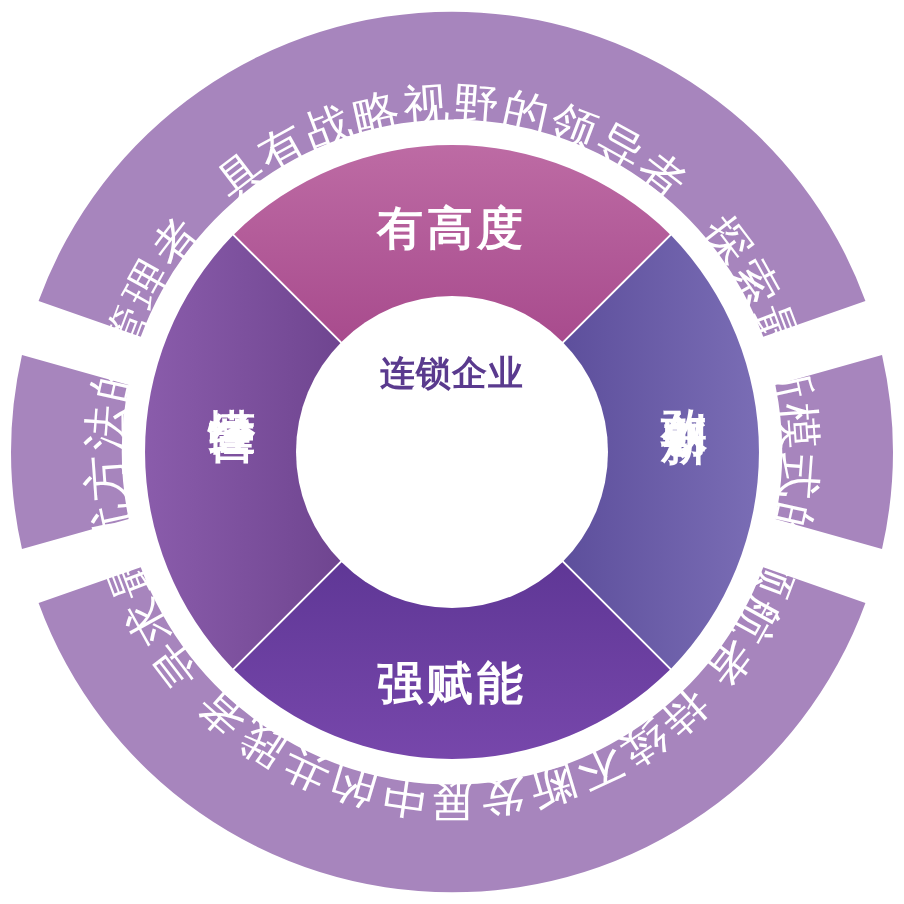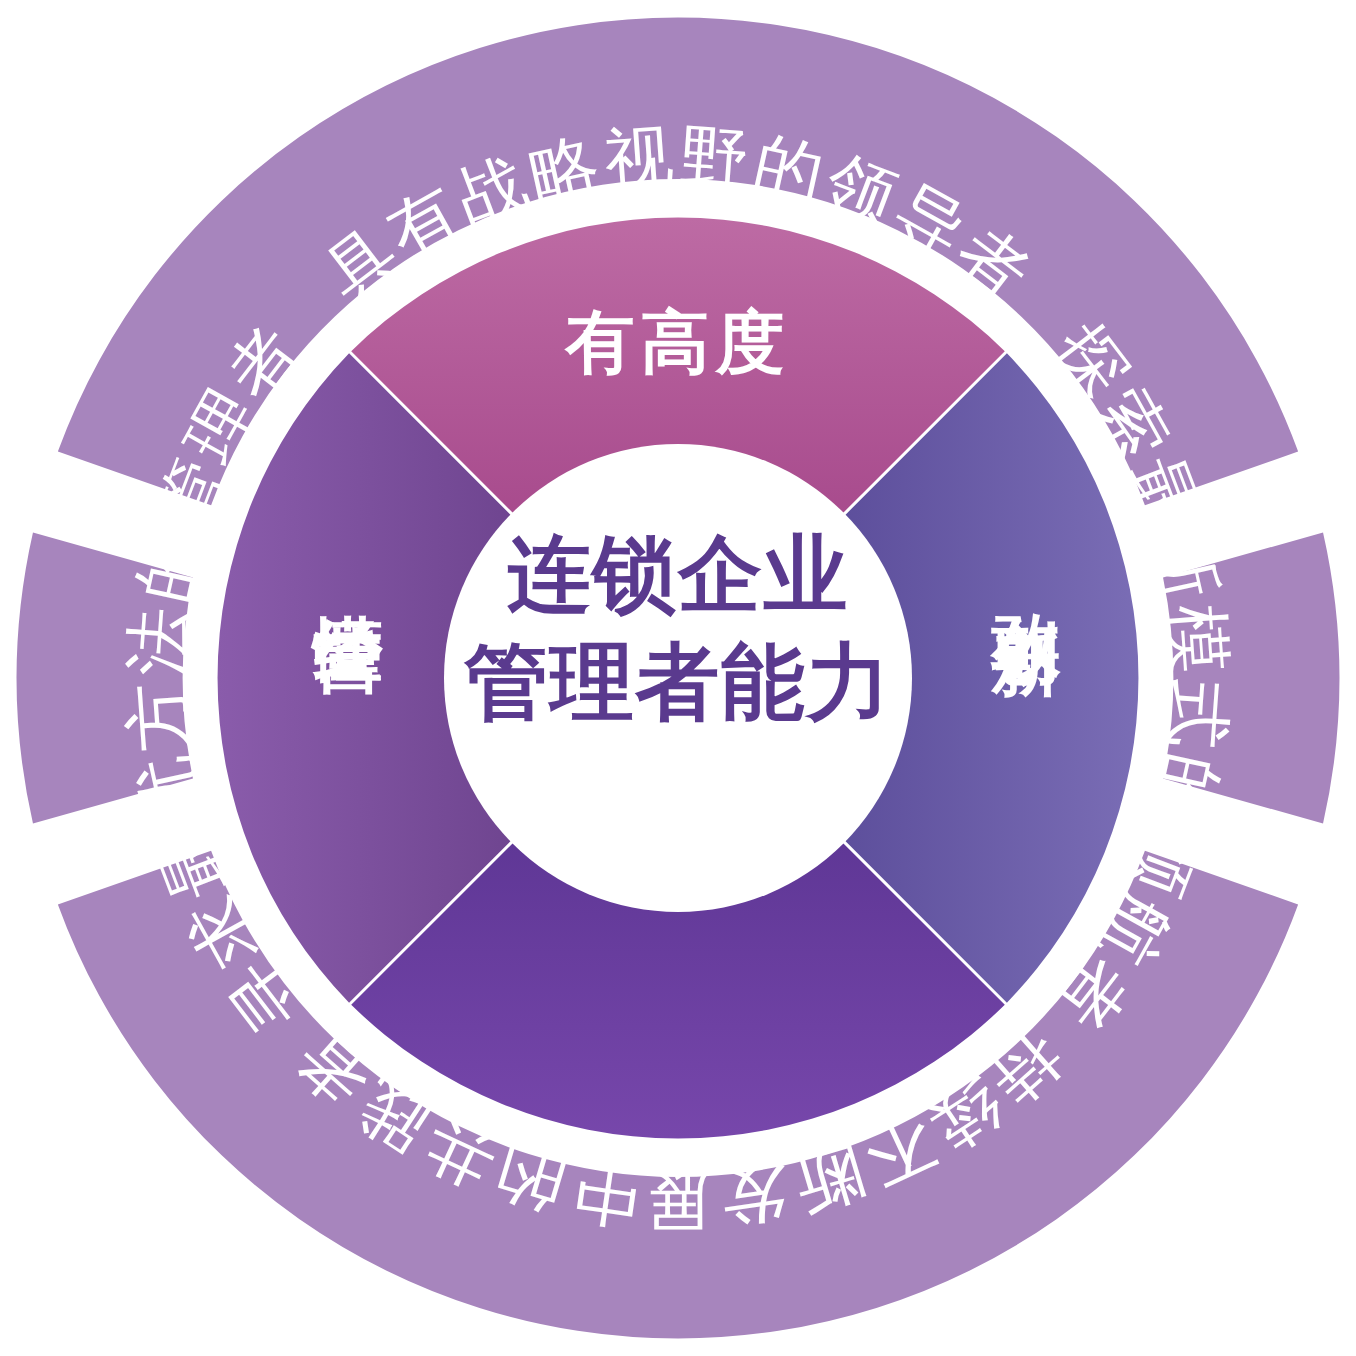--- a/index.html
+++ b/index.html
@@ -76,22 +76,22 @@
   #center-text {
     position: absolute;
     left: 252px;
     top: 352px;
     width: 400px;
     text-align: center;
     color: #5a3a8e;
     line-height: 1.28;
   }
   #center-text div {
-    font-family: Liberation Mono, monospace;
-    font-size: 56px;
+    font-family: Liberation Serif, serif;
+    font-size: 35px;
     font-weight: 700;
     letter-spacing: 1px;
   }
 </style>
 </head>
 <body>
 
 <div id="diagram-root">
 
   <svg id="wheel" viewBox="0 0 904 904">
@@ -187,21 +187,21 @@
                Z"></path>
     </g>
 
     <circle cx="452" cy="452" r="156" fill="#ffffff"></circle>
   </svg>
 
   <div class="horiz-label" id="label-top-inner">有高度</div>
 
   <div class="vert-label" id="label-right-inner">敢创新</div>
 
+  <div class="horiz-label" id="label-bottom-inner">强赋能</div>
 
   <div class="vert-label" id="label-left-inner">懂经营</div>
 
   <div id="center-text">
     <div>连锁企业</div>
-    <div>管理者能力</div>
   </div>
 
 </div>
 
 </body></html>

